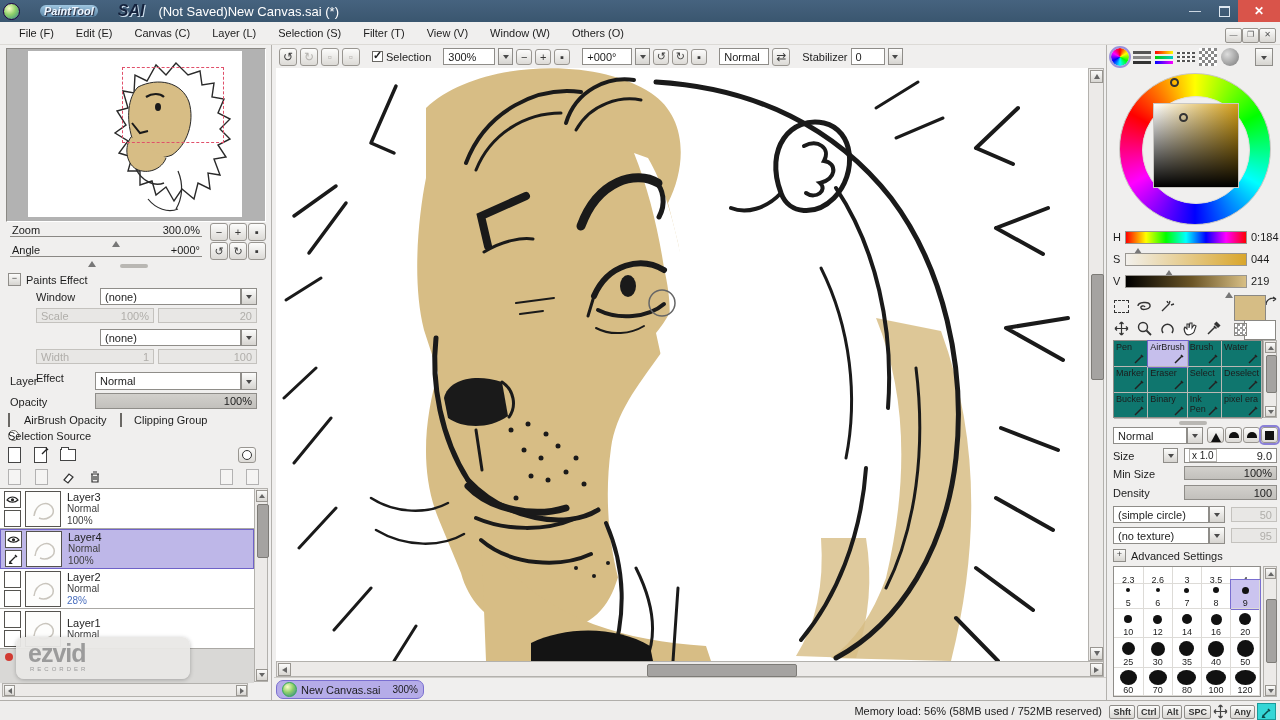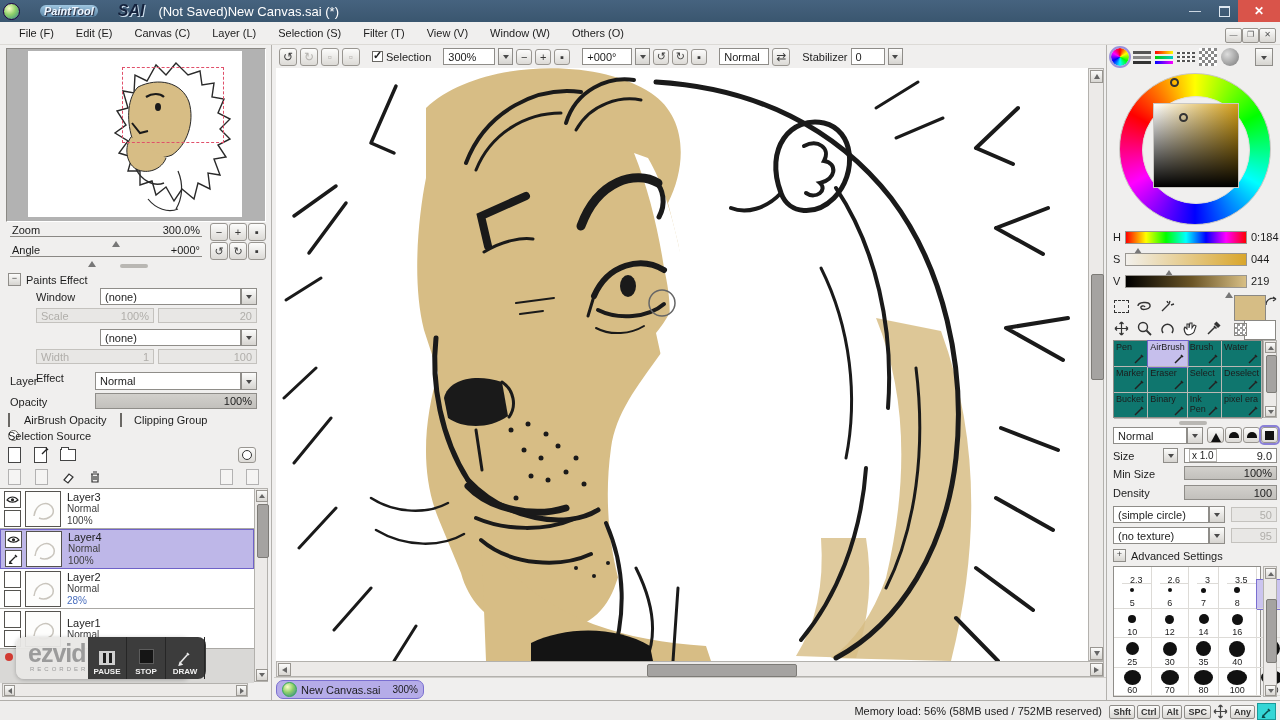--- a/index.html
+++ b/index.html
@@ -108,21 +108,21 @@
   .shapebtn{width:17px;height:16px;}
   .shapebtn.sel{outline:2px solid #8a80d8;}
   .dome{width:10px;height:6px;background:#111;border-radius:10px 10px 0 0;}
   .sqr{width:9px;height:9px;background:#111;}
   .trib{width:0;height:0;border:5px solid transparent;border-bottom:9px solid #111;}
   .sizegrid{left:6px;top:521px;width:148px;height:131px;background:#fff;border:1px solid #8f8d89;display:grid;grid-template-columns:repeat(5,1fr);grid-template-rows:13px 29px 29px 30px 28px;box-sizing:border-box;}
   .scell{border-right:1px solid #dddbd7;border-bottom:1px solid #dddbd7;display:flex;flex-direction:column;align-items:center;justify-content:space-between;padding:2px 0 0;box-sizing:border-box;}
   .scell.sel{background:#cbc4ef;outline:1px solid #7a6fd0;}
   .sdot{background:#111;border-radius:50%;margin:auto;}
   .slbl{font-size:9px;line-height:10px;}
-  .scell.cut{justify-content:flex-start;padding:8px;margin-left:8px;}
+  .scell.cut{justify-content:flex-start;padding:8px;}
   
   .statusbar{left:0;top:700px;width:1280px;height:20px;background:#eeedec;border-top:1px solid #b0aeaa;}
   .mem{position:absolute;right:178px;top:4px;}
   .keys{position:absolute;right:4px;top:2px;display:flex;gap:2px;align-items:center;}
   .kbadge{background:linear-gradient(#fcfcfb,#d8d6d2);border:1px solid #8f8d89;border-radius:2px;font-size:9px;font-weight:bold;padding:1px 3px;color:#333;}
   .penbadge{width:17px;height:15px;background:#35d6d6;border:1px solid #1a9a9a;display:flex;align-items:center;justify-content:center;}
 </style>
 </head>
 <body>
 
@@ -454,39 +454,20 @@
     <div class="abs sarrow" style="left:233px;top:1px;width:11px;height:11px;">
         <span style="border:3px solid transparent;border-left:4px solid #666;margin-right:-3px"></span>
       </div>
   </div>
 
   
   <span class="abs reddot" style="left:5px;top:608px;"></span>
   <div class="abs ezvid">
     <span class="ezbrand">ezvid</span>
     <span class="ezsub">RECORDER</span>
-    <div class="ezdark">
-      <div class="ezbtn">
-        <span class="ezpause">
-            <i></i>
-            <i></i>
-          </span>
-        <span>PAUSE</span>
-      </div>
-      <div class="ezbtn">
-        <span class="ezstop"></span>
-        <span>STOP</span>
-      </div>
-      <div class="ezbtn">
-        <svg width="16" height="16" style="margin-bottom:1px">
-            <path d="M3,13 L11,4 M10,3 l2,2 M3,13 l-0.6,2 L4.6,14.4 Z" stroke="#e8e8e8" stroke-width="1.6" fill="#e8e8e8"></path>
-          </svg>
-        <span>DRAW</span>
-      </div>
-    </div>
   </div>
 </div>
 
 <div class="abs canvas">
   <svg width="812" height="593" viewBox="0 0 812 593">
     <rect width="812" height="593" fill="#ffffff"></rect>
 
     <path d="M150,40 C200,-8 320,-12 375,25 C410,48 412,95 392,135 L402,175 C410,215 397,245 380,265 L392,320 C400,375 387,420 362,452 L340,515 C328,552 298,568 265,558 C228,566 196,545 185,505 L163,452 C142,402 150,345 162,305 L148,262 C136,215 142,150 150,110 Z" fill="#d7bd85"></path>
 
     <path d="M205,465 C250,540 330,572 430,578 L435,593 L210,593 Z" fill="#d7bd85"></path>

